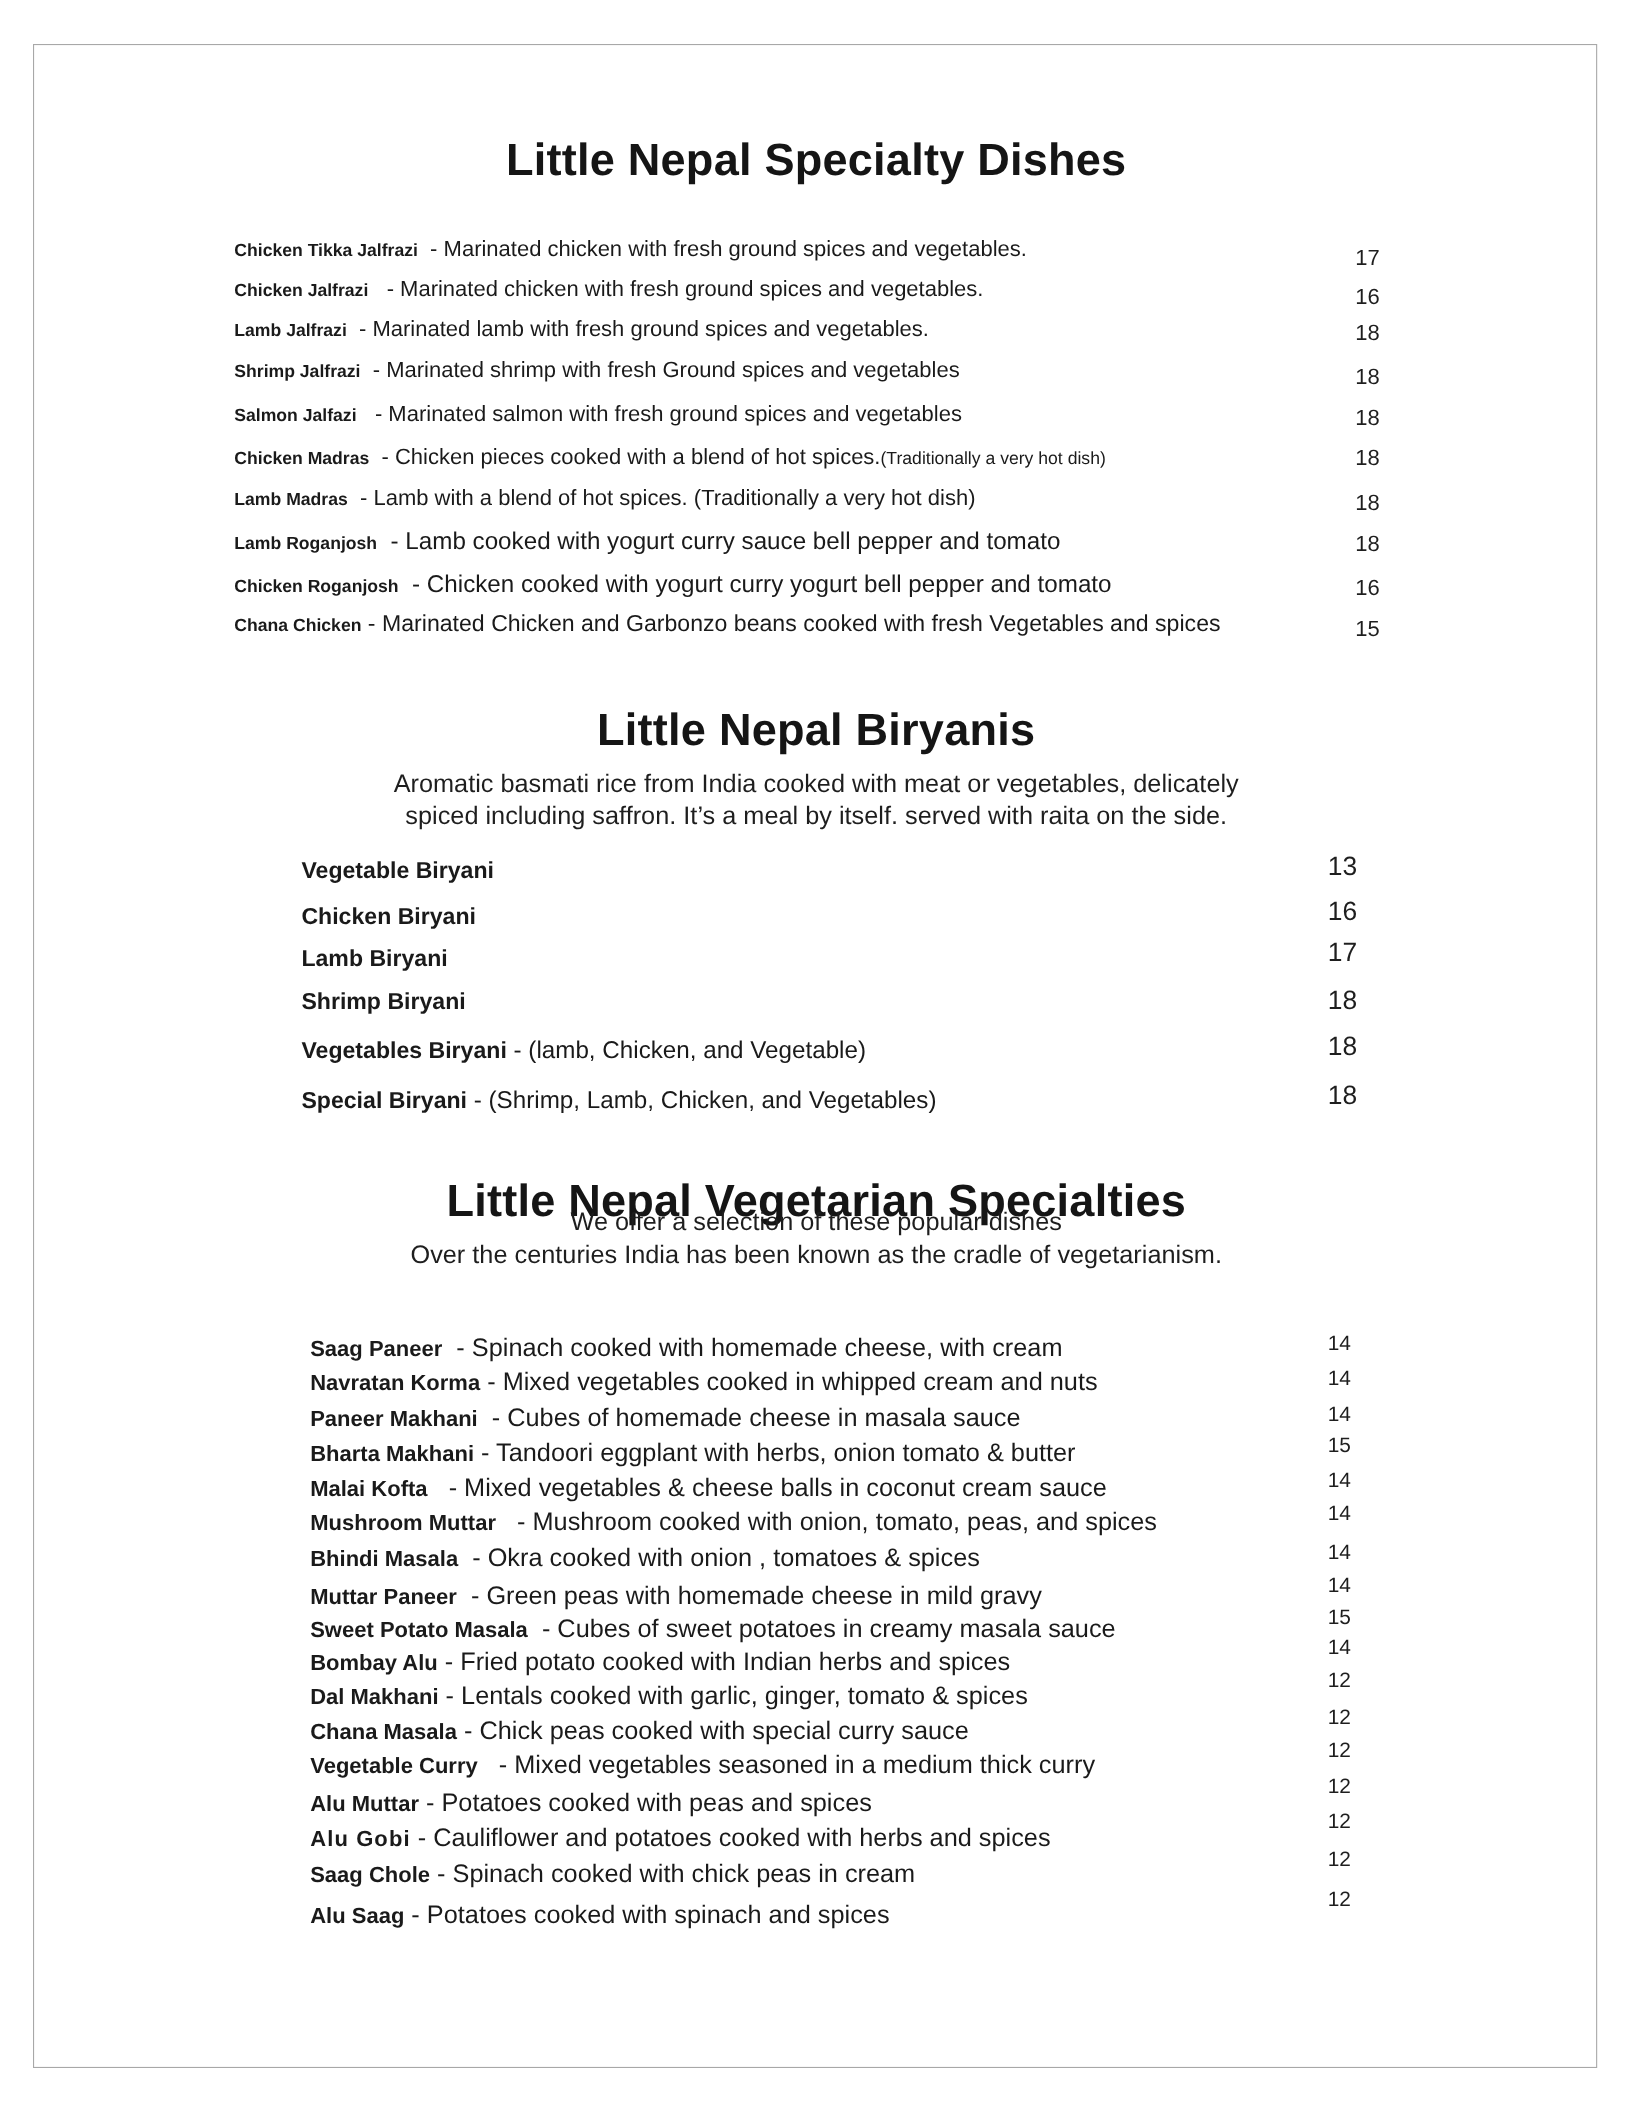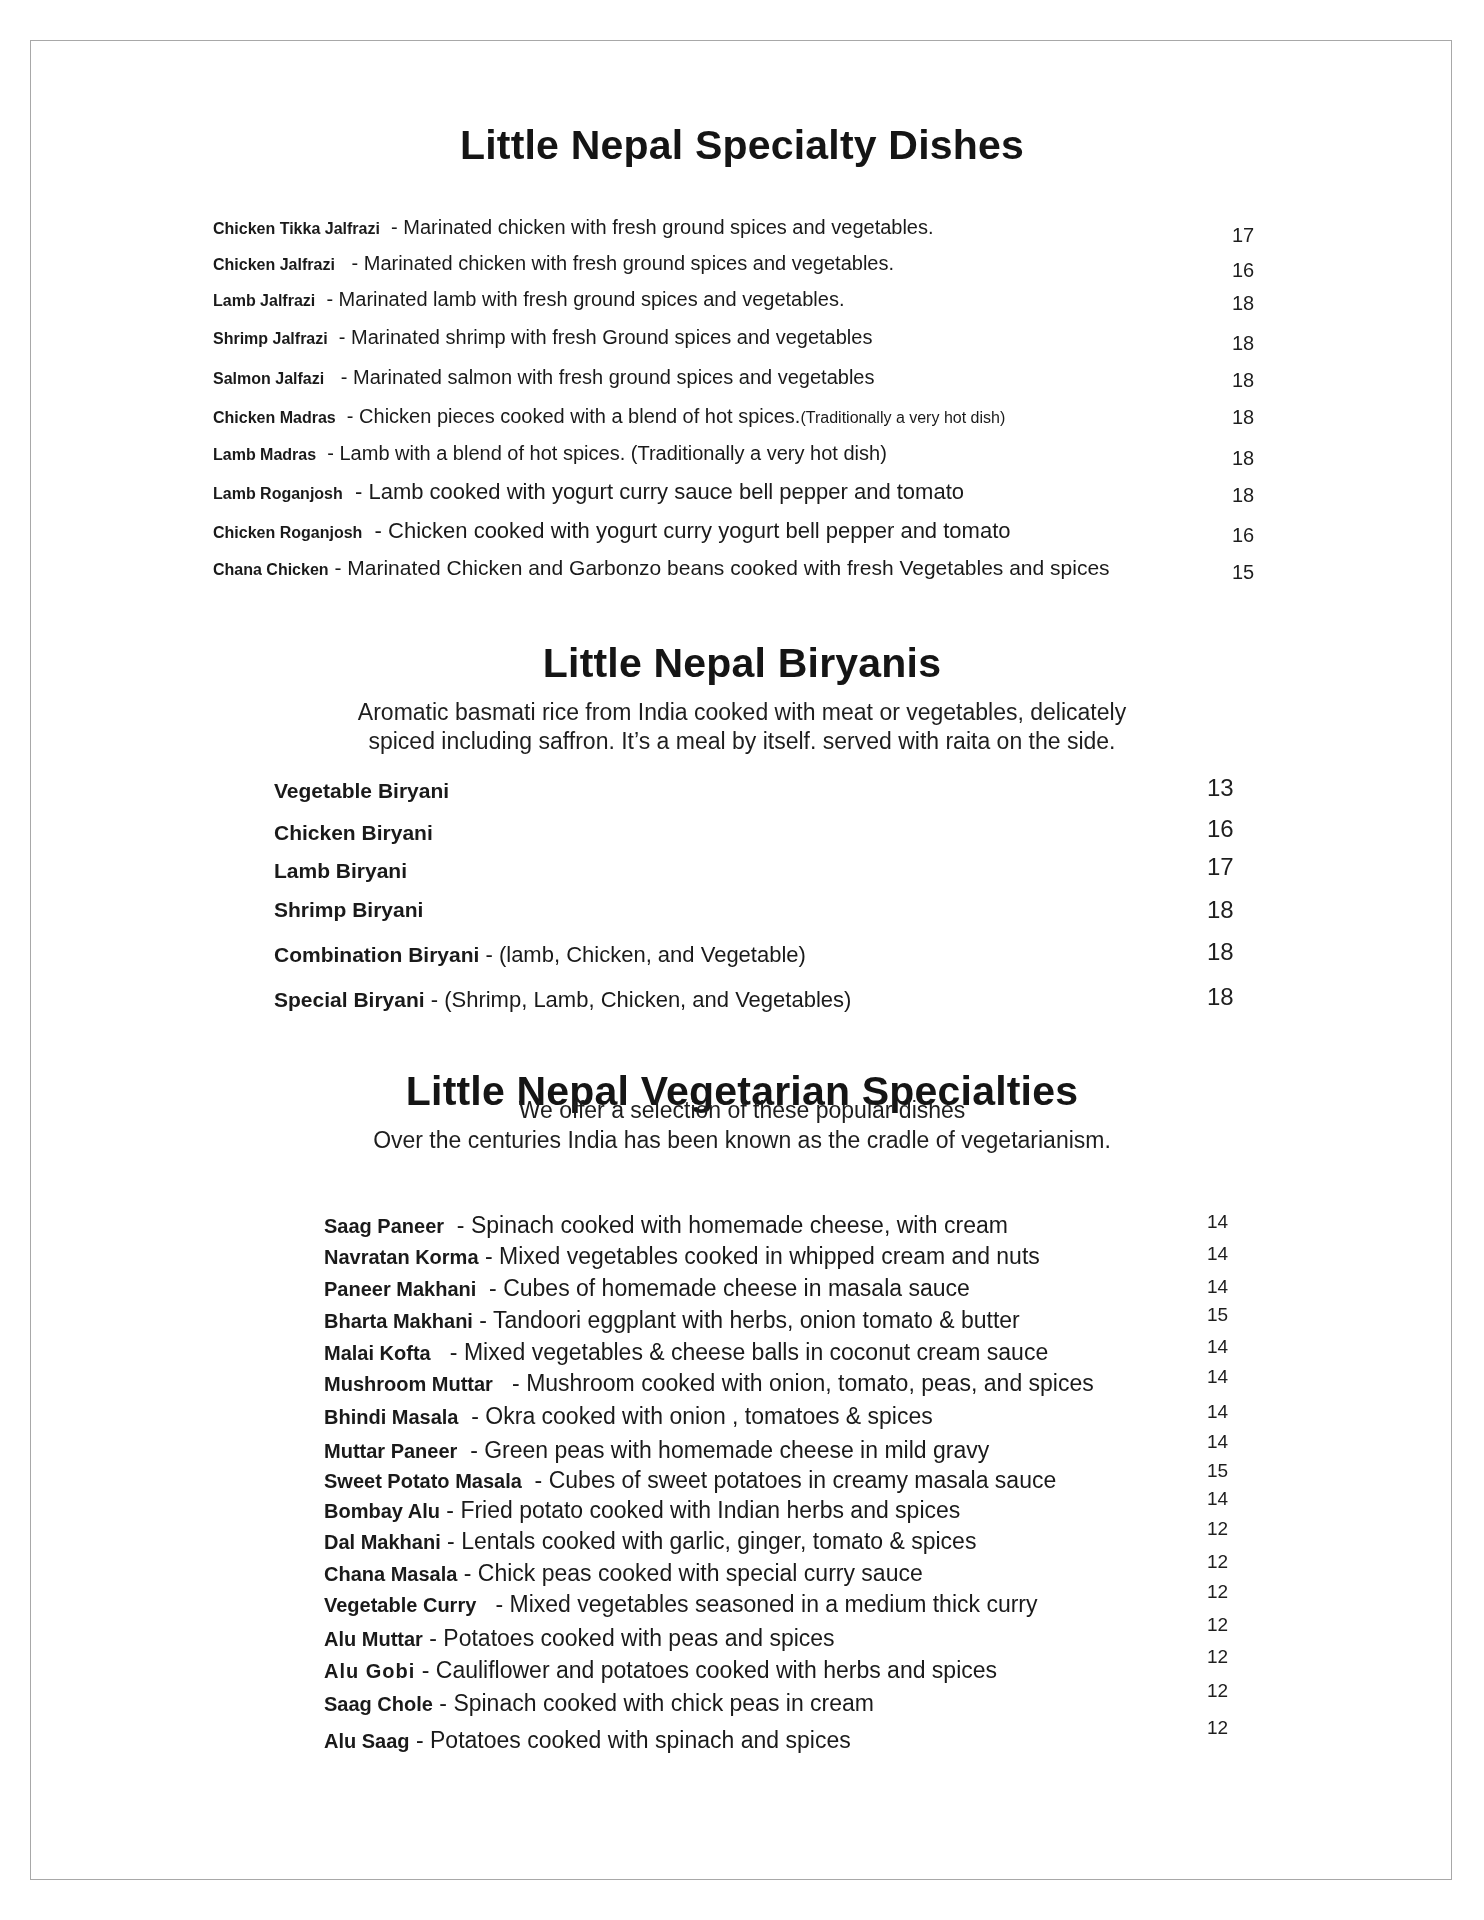--- a/index.html
+++ b/index.html
@@ -15,21 +15,21 @@
   .row .name { font-weight: bold; }
   .row .note { font-size: 16px; }
   .price { position: absolute; font-size: 20px; color: #1e1e1e; }
   .spec .row { font-size: 20px; left: 213px; }
   .spec .row .name { font-size: 16px; }
   .spec .price { left: 1232px; }
   .bir .row { font-size: 22px; left: 274px; }
   .bir .row .name { font-size: 21px; }
   .bir .price { left: 1207px; font-size: 24px; }
   .veg .row { font-size: 23px; left: 282px; }
-  .veg .row .name { font-size: 20px; margin-left: 42px; }
+  .veg .row .name { font-size: 20px; }
   .veg .price { left: 1207px; font-size: 19px; }
 </style>
 </head>
 <body>
 
 <div class="page-border"></div>
 
 <div class="spec">
   <div class="section-title" style="top:122px">Little Nepal Specialty Dishes</div>
 
@@ -74,21 +74,21 @@
 
   <div class="row" style="top:820px"><span class="name">Chicken Biryani</span></div>
   <div class="price" style="top:815px">16</div>
 
   <div class="row" style="top:858px"><span class="name">Lamb Biryani</span></div>
   <div class="price" style="top:853px">17</div>
 
   <div class="row" style="top:897px"><span class="name">Shrimp Biryani</span></div>
   <div class="price" style="top:896px">18</div>
 
-  <div class="row" style="top:942px"><span class="name">Combination  Biryani</span><span style="white-space:pre"> - </span><span>(lamb, Chicken, and Vegetable)</span></div>
+  <div class="row" style="top:942px"><span class="name">Vegetables  Biryani</span><span style="white-space:pre"> - </span><span>(lamb, Chicken, and Vegetable)</span></div>
   <div class="price" style="top:938px">18</div>
 
   <div class="row" style="top:987px"><span class="name">Special Biryani</span><span style="white-space:pre"> - </span><span>(Shrimp, Lamb, Chicken, and Vegetables)</span></div>
   <div class="price" style="top:983px">18</div>
 </div>
 
 <div class="veg">
   <div class="section-title" style="top:1068px">Little Nepal Vegetarian Specialties</div>
   <div class="section-intro" style="top:1126px">Over the centuries India has been known as the cradle of vegetarianism.</div>
   <div class="section-intro" style="top:1096px">We offer a selection of these popular dishes</div>

